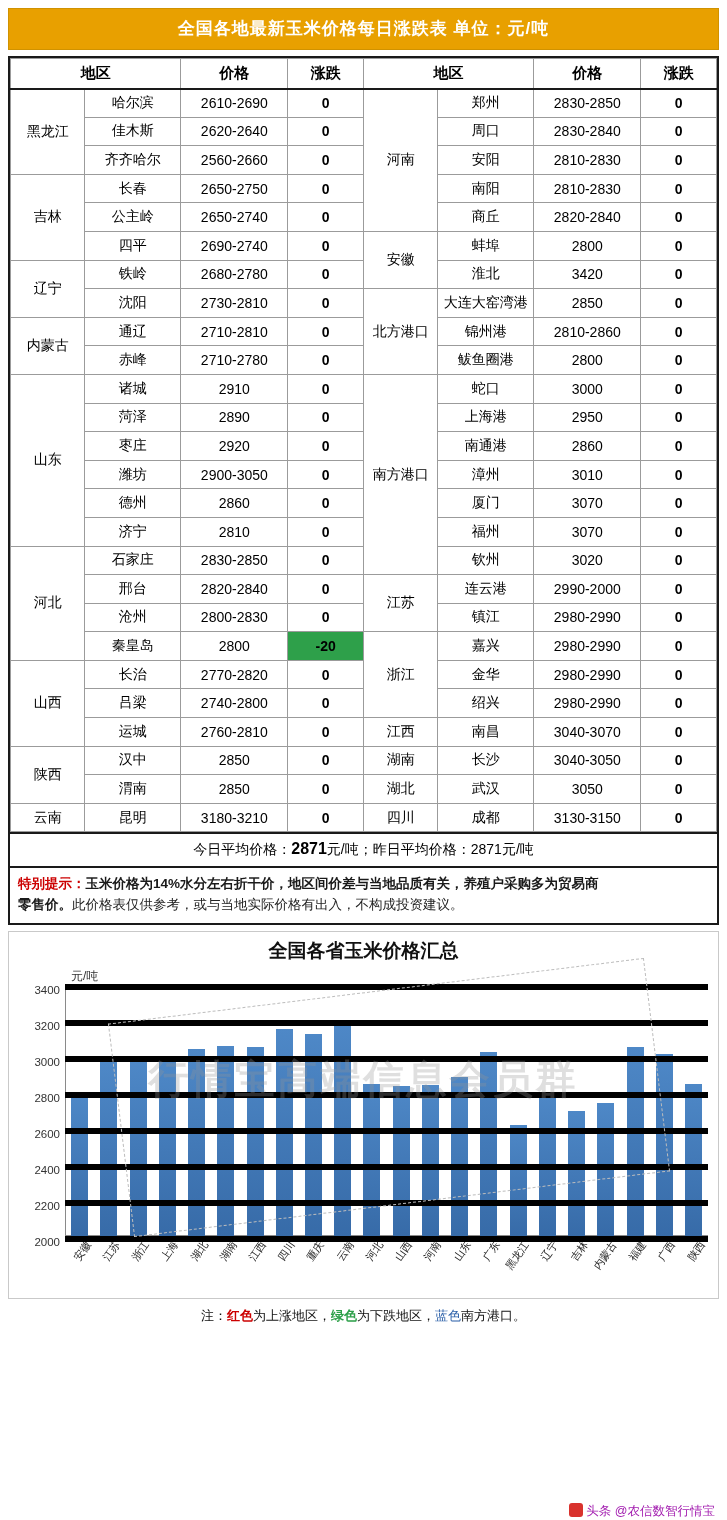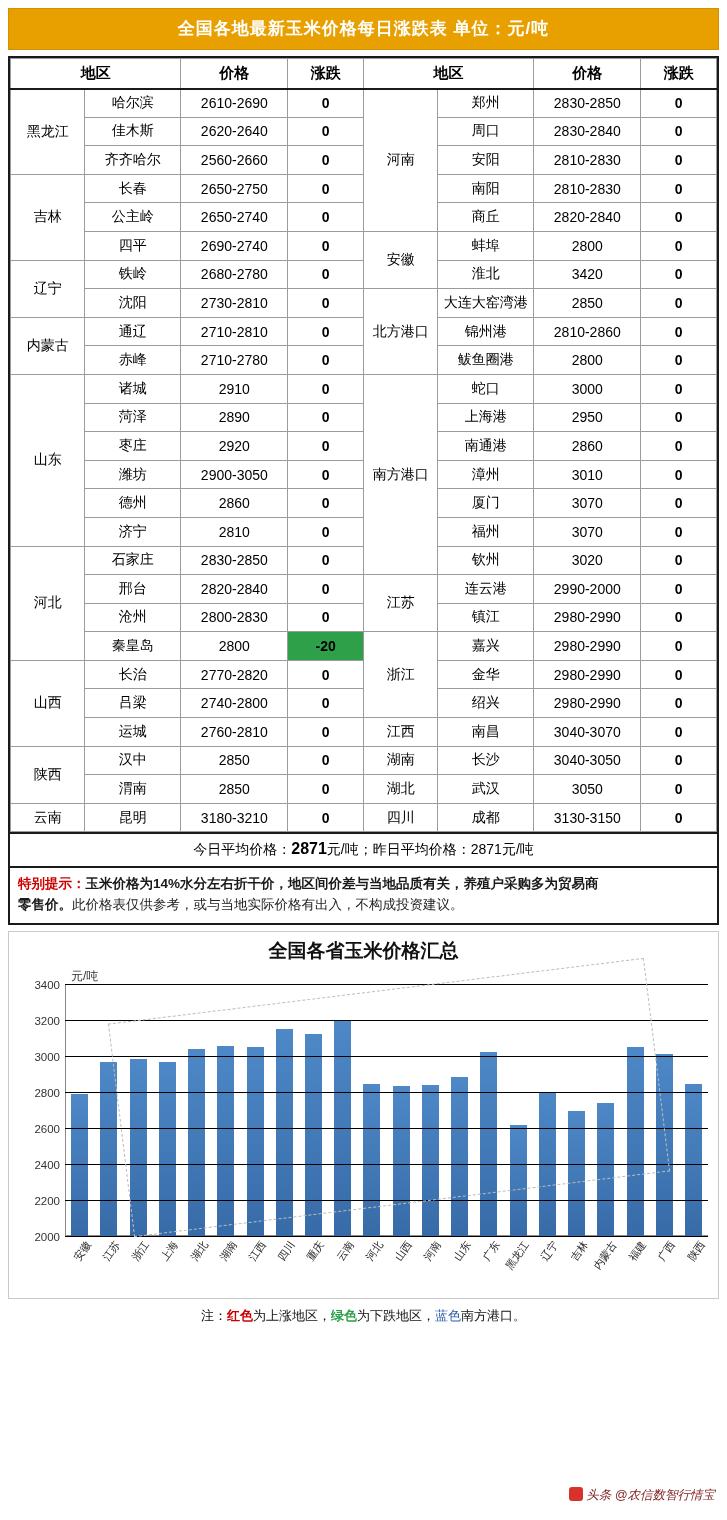--- a/index.html
+++ b/index.html
@@ -122,21 +122,21 @@
     left: 62px; top: 36px;
     font-size: 12px;
     color: #333;
   }
   .plot {
     position: absolute;
     left: 56px; right: 10px; top: 52px; bottom: 62px;
   }
   .gridline {
     position: absolute; left: 0; right: 0;
-    border-top: 1px solid #000000;
+    border-top: 6px solid #000000;
   }
   .ytick {
     position: absolute;
     right: 100%;
     transform: translateY(-50%);
     padding-right: 5px;
     font-size: 11.5px;
     color: #333;
     white-space: nowrap;
   }
@@ -205,24 +205,23 @@
     text-align: center;
     font-size: 13px;
     color: #111;
   }
   .footnote .red { color: #cc0000; font-weight: bold; }
   .footnote .green { color: #2EA04A; font-weight: bold; }
   .footnote .blue { color: #2a5fa8; font-weight: normal; }
   .credit {
     position: absolute;
     right: 12px;
-    bottom: 16px;
+    bottom: 0;
     font-size: 12.5px;
-    color: #7f1d1d;
-    font-style: italic;
+    color: #a21caf;
   }
   .credit .dot {
     display: inline-block;
     width: 14px; height: 14px;
     background: #d9322d;
     border-radius: 3px;
     vertical-align: -2px;
     margin-right: 3px;
   }
 </style>
@@ -493,20 +492,21 @@
 
   <div class="notice">
     <span class="tag">特别提示：</span><span class="body">玉米价格为14%水分左右折干价，地区间价差与当地品质有关，养殖户采购多为贸易商</span><br>
     <span class="body">零售价。</span><span class="tail">此价格表仅供参考，或与当地实际价格有出入，不构成投资建议。</span>
   </div>
 
   <div class="chart-box">
     <div class="chart-title">全国各省玉米价格汇总</div>
     <div class="chart-unit">元/吨</div>
     <div class="wm-box"></div>
+    <div class="wm">行情宝高端信息会员群</div>
     <div class="plot" id="plot">
       <div class="axis-line"></div>
       <div class="axis-line-y"></div>
       <div class="bars" id="bars">
           <div class="barcell">
             <div class="bar" style="height: 56.4286%;"></div>
             <div class="xlabel">安徽</div>
           </div>
           <div class="barcell">
             <div class="bar" style="height: 69.2857%;"></div>

